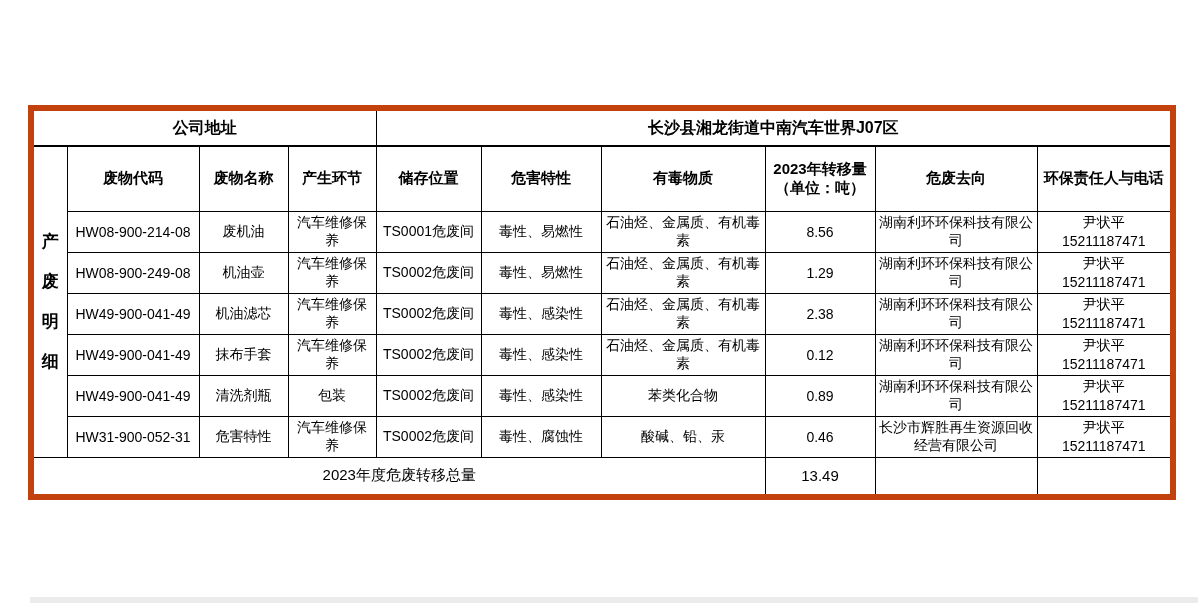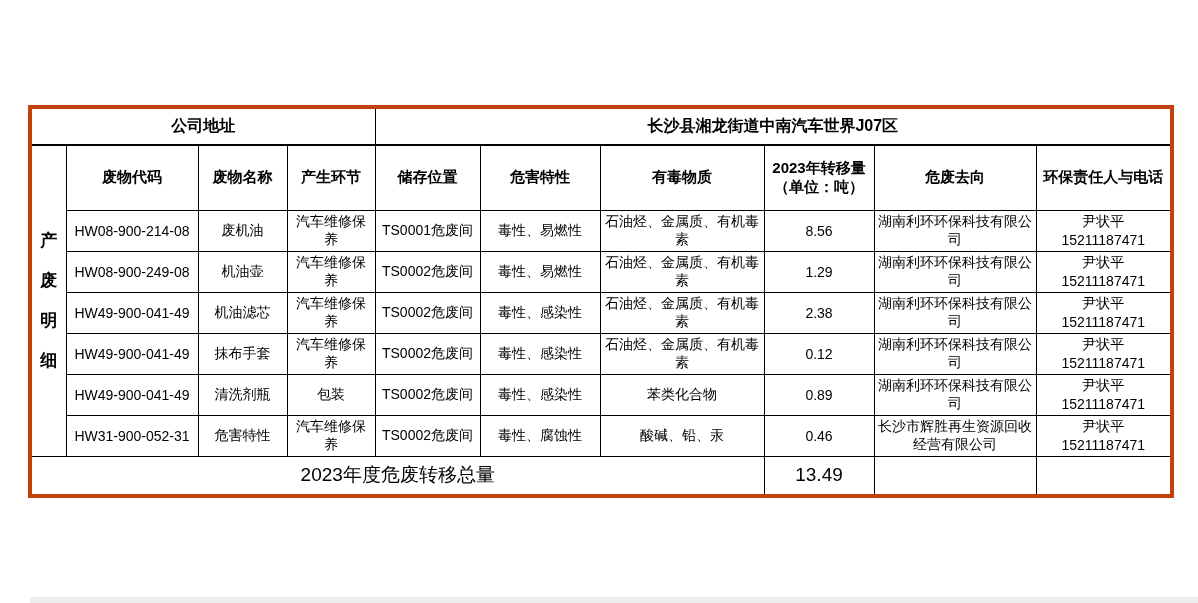--- a/index.html
+++ b/index.html
@@ -28,21 +28,21 @@
     font-weight: bold;
     letter-spacing: 1px;
   }
   table.report {
     position: absolute;
     left: 28px;
     top: 105px;
     width: 1142px;
     border-collapse: collapse;
     table-layout: fixed;
-    border: 4px solid #c2410c;
+    border: 6px solid #c2410c;
   }
   table.report td {
     border: 1px solid #000;
     text-align: center;
     vertical-align: middle;
     padding: 1px 2px;
     font-size: 14px;
     overflow: hidden;
   }
   tr.r-addr td {
@@ -51,21 +51,21 @@
     border-bottom-width: 2px;
   }
   tr.r-addr { height: 38px; }
   tr.r-head { height: 65px; }
   tr.r-head td {
     font-size: 15px;
     font-weight: bold;
   }
   tr.r-data { height: 41px; }
   tr.r-total { height: 40px; }
-  tr.r-total td { font-size: 19px; }
+  tr.r-total td { font-size: 15px; }
   td.side-cell { padding: 0; }
   .vtext {
     display: block;
     width: 19px;
     margin: 0 auto;
     font-size: 17px;
     font-weight: bold;
     line-height: 40px;
     word-break: break-all;
     white-space: normal;

